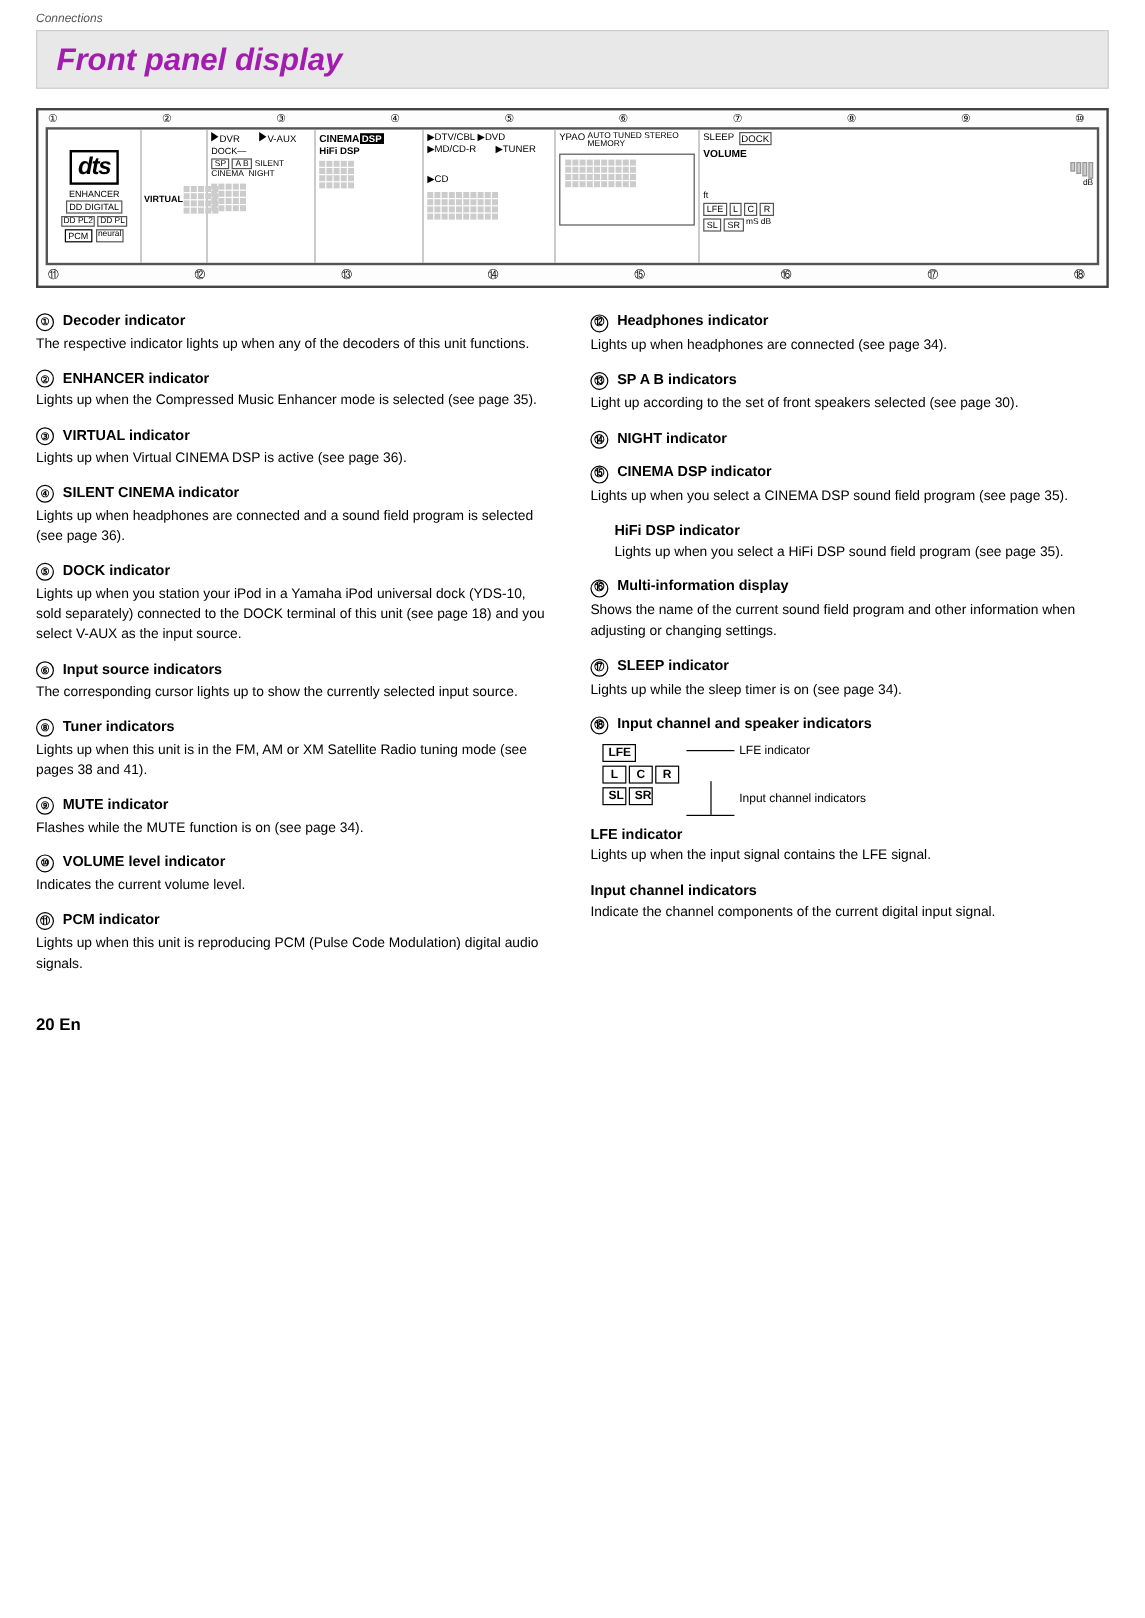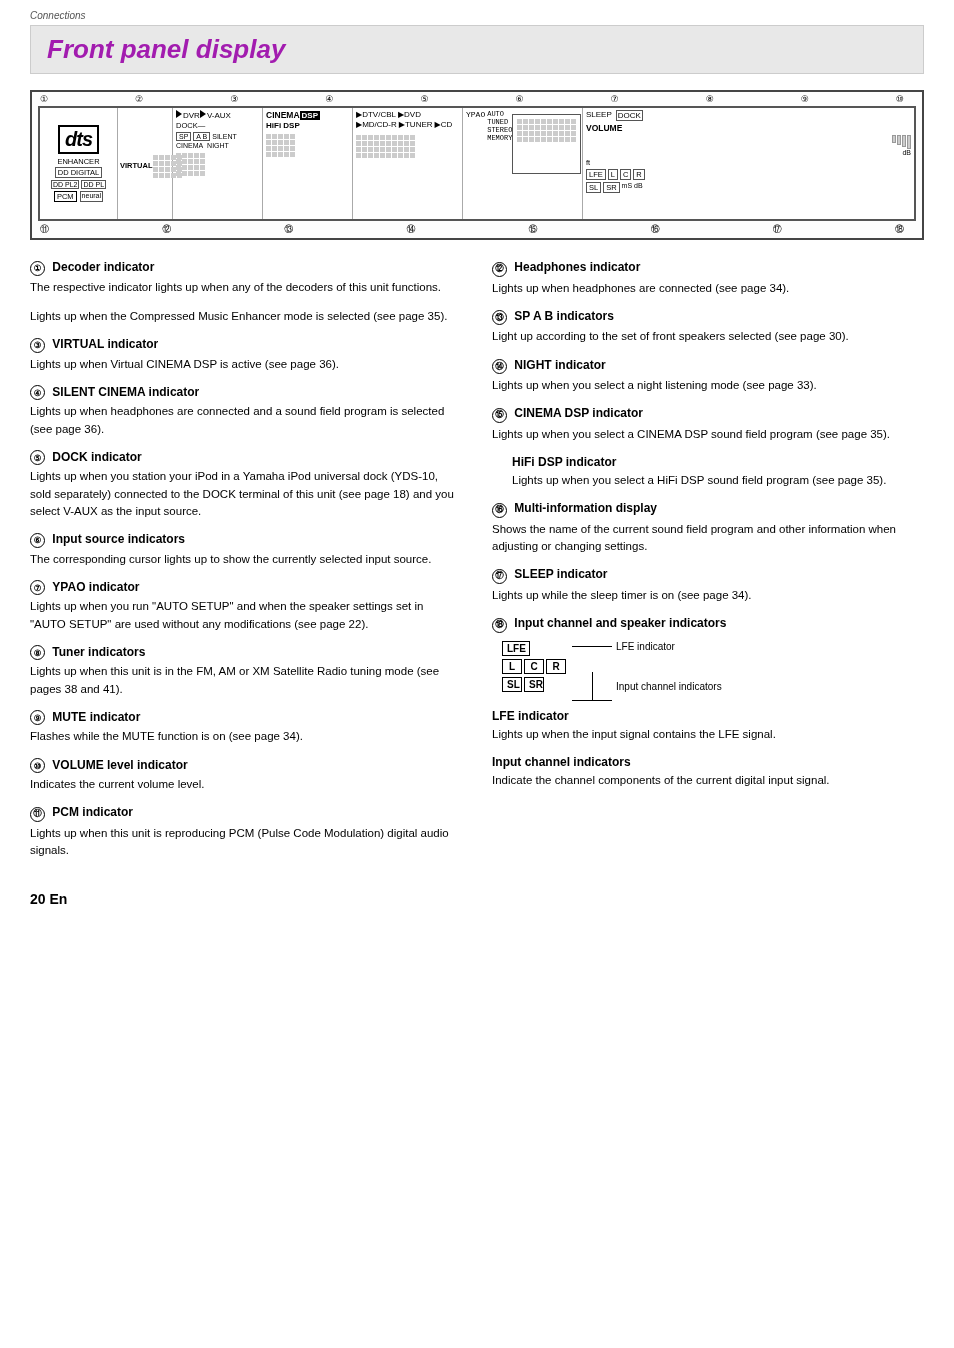--- a/index.html
+++ b/index.html
@@ -183,21 +183,21 @@
             <div class="mb-cell"></div>
           <div class="mb-cell"></div>
             <div class="mb-cell"></div>
             <div class="mb-cell"></div>
             <div class="mb-cell"></div>
             <div class="mb-cell"></div>
         </div>
       </div>
 
       <div style="width:90px; border-right:1px solid #aaa; display:flex; flex-direction:column; padding:2px 3px; align-items:flex-start; justify-content:flex-start; font-size:8px;">
-        <div style="display:flex; gap:0;">
+        <div style="display:flex; gap:16px;">
           <span><span class="triangle-right" style="display:inline-block;width:0;height:0;border-top:4px solid transparent;border-bottom:4px solid transparent;border-left:6px solid #000;"></span>DVR</span>
           <span><span class="triangle-right" style="display:inline-block;width:0;height:0;border-top:4px solid transparent;border-bottom:4px solid transparent;border-left:6px solid #000;"></span>V-AUX</span>
         </div>
         <div style="font-size:7.5px; margin-top:1px;">DOCK—</div>
         <div style="display:flex; align-items:center; gap:2px; margin-top:2px;">
           <div style="border:1px solid #555; padding:0 2px; font-size:7px;">SP</div>
           <div style="border:1px solid #555; padding:0 2px; font-size:7px;">A B</div>
           <span style="font-size:7px;">SILENT</span>
         </div>
         <div style="font-size:7px; margin-top:1px;">CINEMA&nbsp;&nbsp;NIGHT</div>
@@ -250,21 +250,21 @@
             <div class="mb-cell"></div>
             <div class="mb-cell"></div>
         </div>
       </div>
 
       <div style="width:110px; border-right:1px solid #aaa; display:flex; flex-direction:column; padding:2px 3px; font-size:8px;">
         <div style="display:flex; gap:2px; flex-wrap:wrap;">
           <span>▶DTV/CBL</span>
           <span>▶DVD</span>
         </div>
-        <div style="display:flex; gap:2px; flex-wrap:wrap; margin-top:1px;">
+        <div style="display:flex; gap:16px; flex-wrap:wrap; margin-top:1px;">
           <span>▶MD/CD-R</span>
           <span>▶TUNER</span>
           <span>▶CD</span>
         </div>
         <div style="display:grid; grid-template-columns:repeat(10,5px); grid-template-rows:repeat(4,5px); gap:1px; margin-top:6px;">
           <div class="mb-cell"></div>
             <div class="mb-cell"></div>
             <div class="mb-cell"></div>
             <div class="mb-cell"></div>
             <div class="mb-cell"></div>
@@ -299,21 +299,21 @@
             <div class="mb-cell"></div>
             <div class="mb-cell"></div>
             <div class="mb-cell"></div>
             <div class="mb-cell"></div>
             <div class="mb-cell"></div>
             <div class="mb-cell"></div>
             <div class="mb-cell"></div>
         </div>
       </div>
 
-      <div style="width:120px; border-right:1px solid #aaa; display:flex; flex-direction:row; padding:2px 3px; font-size:8px;font-family:Liberation Mono, monospace;">
+      <div style="width:120px; border-right:1px solid #aaa; display:flex; flex-direction:column; padding:2px 3px; font-size:8px;">
         <div style="display:flex; gap:2px;">
           <span>YPAO</span>
           <span style="font-size:7px;">AUTO TUNED STEREO MEMORY</span>
         </div>
         <div style="border:1px solid #555; margin-top:4px; height:60px; display:grid; grid-template-columns:repeat(10,5px); grid-template-rows:repeat(4,5px); gap:1px; padding:4px;">
           <div class="mb-cell"></div>
             <div class="mb-cell"></div>
             <div class="mb-cell"></div>
             <div class="mb-cell"></div>
             <div class="mb-cell"></div>
@@ -403,20 +403,24 @@
 
       <div class="indicator-section">
         <div class="indicator-title">
           <span class="num">①</span>
           <strong>Decoder indicator</strong>
         </div>
         <p class="indicator-text">The respective indicator lights up when any of the decoders of this unit functions.</p>
       </div>
 
       <div class="indicator-section">
+        <div class="indicator-title">
+          <span class="num">②</span>
+          <strong>ENHANCER indicator</strong>
+        </div>
         <p class="indicator-text">Lights up when the Compressed Music Enhancer mode is selected (see page 35).</p>
       </div>
 
       <div class="indicator-section">
         <div class="indicator-title">
           <span class="num">③</span>
           <strong>VIRTUAL indicator</strong>
         </div>
         <p class="indicator-text">Lights up when Virtual CINEMA DSP is active (see page 36).</p>
       </div>
@@ -438,27 +442,20 @@
       </div>
 
       <div class="indicator-section">
         <div class="indicator-title">
           <span class="num">⑥</span>
           <strong>Input source indicators</strong>
         </div>
         <p class="indicator-text">The corresponding cursor lights up to show the currently selected input source.</p>
       </div>
 
-      <div class="indicator-section">
-        <div class="indicator-title">
-          <span class="num">⑦</span>
-          <strong>YPAO indicator</strong>
-        </div>
-        <p class="indicator-text">Lights up when you run "AUTO SETUP" and when the speaker settings set in "AUTO SETUP" are used without any modifications (see page 22).</p>
-      </div>
 
       <div class="indicator-section">
         <div class="indicator-title">
           <span class="num">⑧</span>
           <strong>Tuner indicators</strong>
         </div>
         <p class="indicator-text">Lights up when this unit is in the FM, AM or XM Satellite Radio tuning mode (see pages 38 and 41).</p>
       </div>
 
       <div class="indicator-section">
@@ -503,21 +500,20 @@
           <strong>SP A B indicators</strong>
         </div>
         <p class="indicator-text">Light up according to the set of front speakers selected (see page 30).</p>
       </div>
 
       <div class="indicator-section">
         <div class="indicator-title">
           <span class="num">⑭</span>
           <strong>NIGHT indicator</strong>
         </div>
-        <p class="indicator-text">Lights up when you select a night listening mode (see page 33).</p>
       </div>
 
       <div class="indicator-section">
         <div class="indicator-title">
           <span class="num">⑮</span>
           <strong>CINEMA DSP indicator</strong>
         </div>
         <p class="indicator-text">Lights up when you select a CINEMA DSP sound field program (see page 35).</p>
       </div>
 

